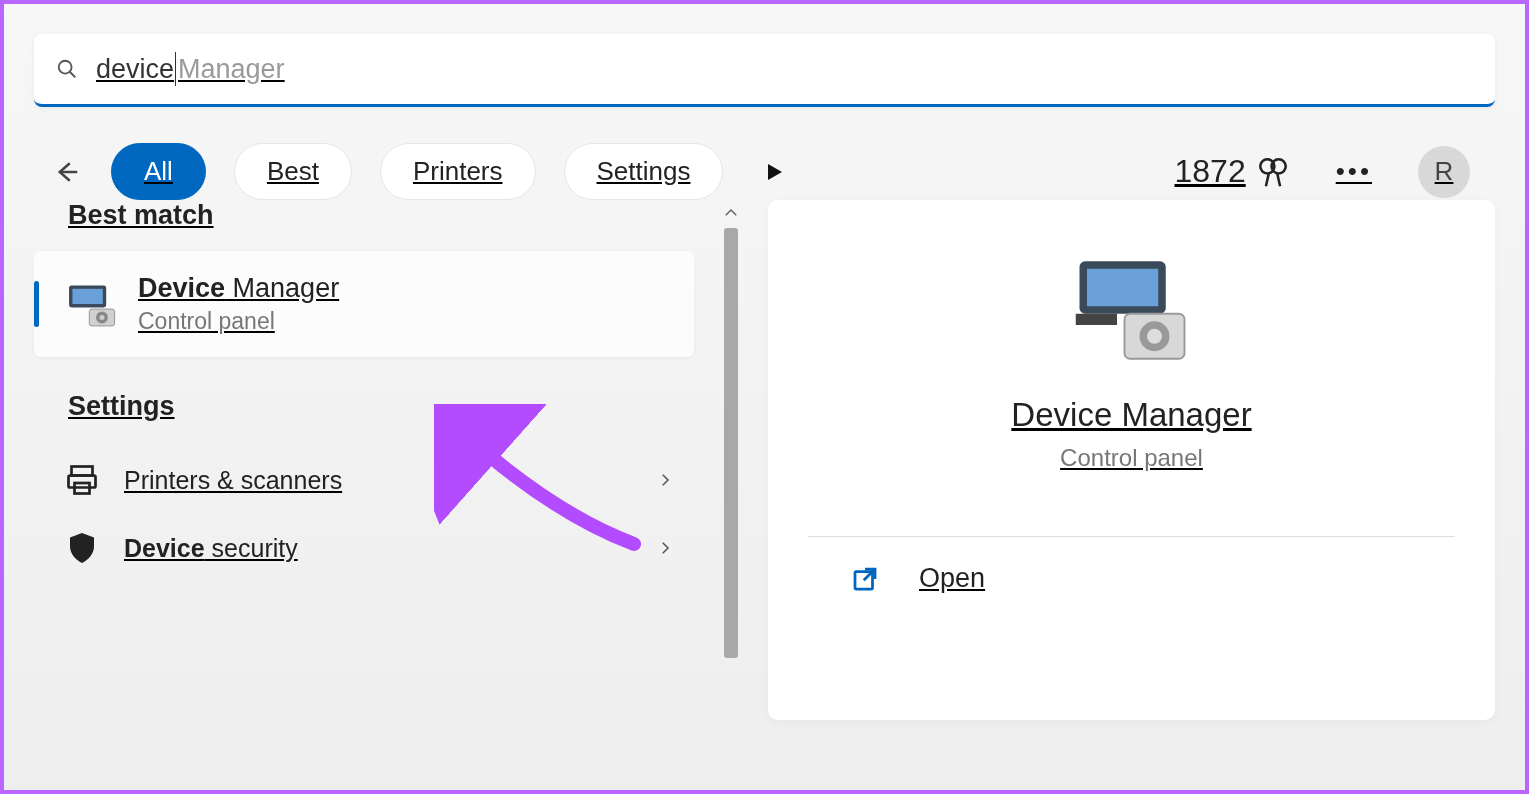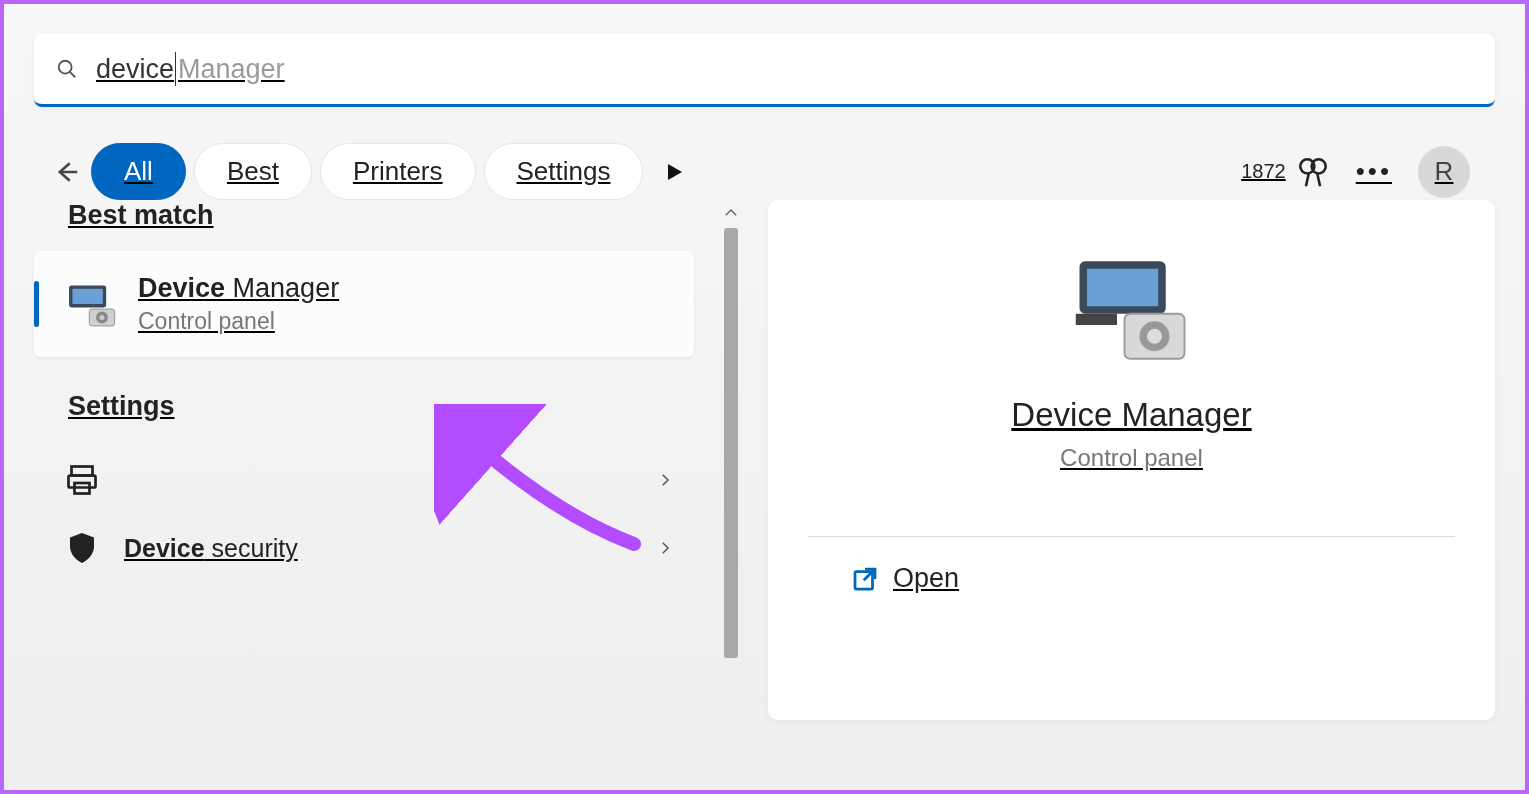--- a/index.html
+++ b/index.html
@@ -36,36 +36,36 @@
     display: inline-block; width: 1px; height: 34px; background: #333;
     margin: 0 0 0 1px; vertical-align: middle;
   }
   .autocomplete { color: #9a9a9a; margin-left: 2px; }
   
   .filter-row {
     display: flex;
     align-items: center;
     margin-top: 36px;
     padding: 0 25px 0 15px;
-    gap: 8px;
+    gap: 28px;
   }
   .back-btn { width: 34px; height: 34px; display:flex;align-items:center;justify-content:center; color:#444; }
   .pill {
     background: #fff;
     border-radius: 30px;
     padding: 12px 32px;
     font-size: 26px;
     color: #222;
     border: 1px solid #e6e6e6;
     cursor: pointer;
   }
   .pill.active { background: #0067c0; color: #fff; border-color: #0067c0; }
   .play-btn { width:30px; height:30px; color:#111; margin-left:8px; display:flex;align-items:center;justify-content:center;}
   .spacer { flex: 1; }
-  .points { display:flex; align-items:center; font-size:20px; color:#222; gap:10px;}
+  .points { display:flex; align-items:center; font-size:32px; color:#222; gap:10px;}
   .more-btn { font-size:26px; color:#222; padding:0 18px; letter-spacing:3px; }
   .avatar {
     width: 52px; height: 52px; border-radius: 50%; background: #d8d8d8;
     display:flex; align-items:center; justify-content:center;
     font-size: 26px; color:#444;
   }
   
   .content {
     display:flex;
     gap:24px;
@@ -137,21 +137,21 @@
     border-radius:10px;
     padding:50px 40px 0 40px;
     display:flex; flex-direction:column; align-items:center;
     box-shadow: 0 2px 8px rgba(0,0,0,0.04);
   }
   .big-icon { width:120px; height:120px; }
   .right .title { font-size:33px; color:#222; margin-top:26px; font-weight:400;}
   .right .sub { font-size:24px; color:#777; margin-top:10px; }
   .divider { width:100%; height:1px; background:#ddd; margin-top:64px; }
   .action-row {
-    display:flex; align-items:center; gap:13px;
+    display:flex; align-items:center; gap:39px;
     width:100%;
     padding:26px 42px 0 42px;
   }
   .action-row .icon { width:30px; height:30px; color:#0067c0;}
   .action-row .label { font-size:27px; color:#222;}
   
   .annotation-arrow {
     position:absolute;
     left:430px; top:400px;
     width:220px; height:160px;
@@ -229,20 +229,21 @@
 
       <div class="section-heading" style="margin-top:34px;">Settings</div>
 
       <div class="settings-list">
         <div class="settings-item">
           <svg class="icon" viewBox="0 0 24 24" fill="none" stroke="currentColor" stroke-width="1.8">
             <rect x="5" y="3" width="14" height="6"></rect>
               <rect x="3" y="9" width="18" height="8" rx="1"></rect>
               <rect x="7" y="14" width="10" height="7"></rect>
           </svg>
+          <span>Printers &amp; scanners</span>
           <svg class="chev" width="18" height="18" viewBox="0 0 24 24" fill="none" stroke="currentColor" stroke-width="2">
               <polyline points="9 5 16 12 9 19"></polyline>
             </svg>
         </div>
         <div class="settings-item">
           <svg class="icon" viewBox="0 0 24 24" fill="currentColor">
             <path d="M12 2 L20 5 V11 C20 16 16 20 12 22 C8 20 4 16 4 11 V5 Z"></path>
           </svg>
           <span>
             <span class="bold">Device</span><span> security</span>

